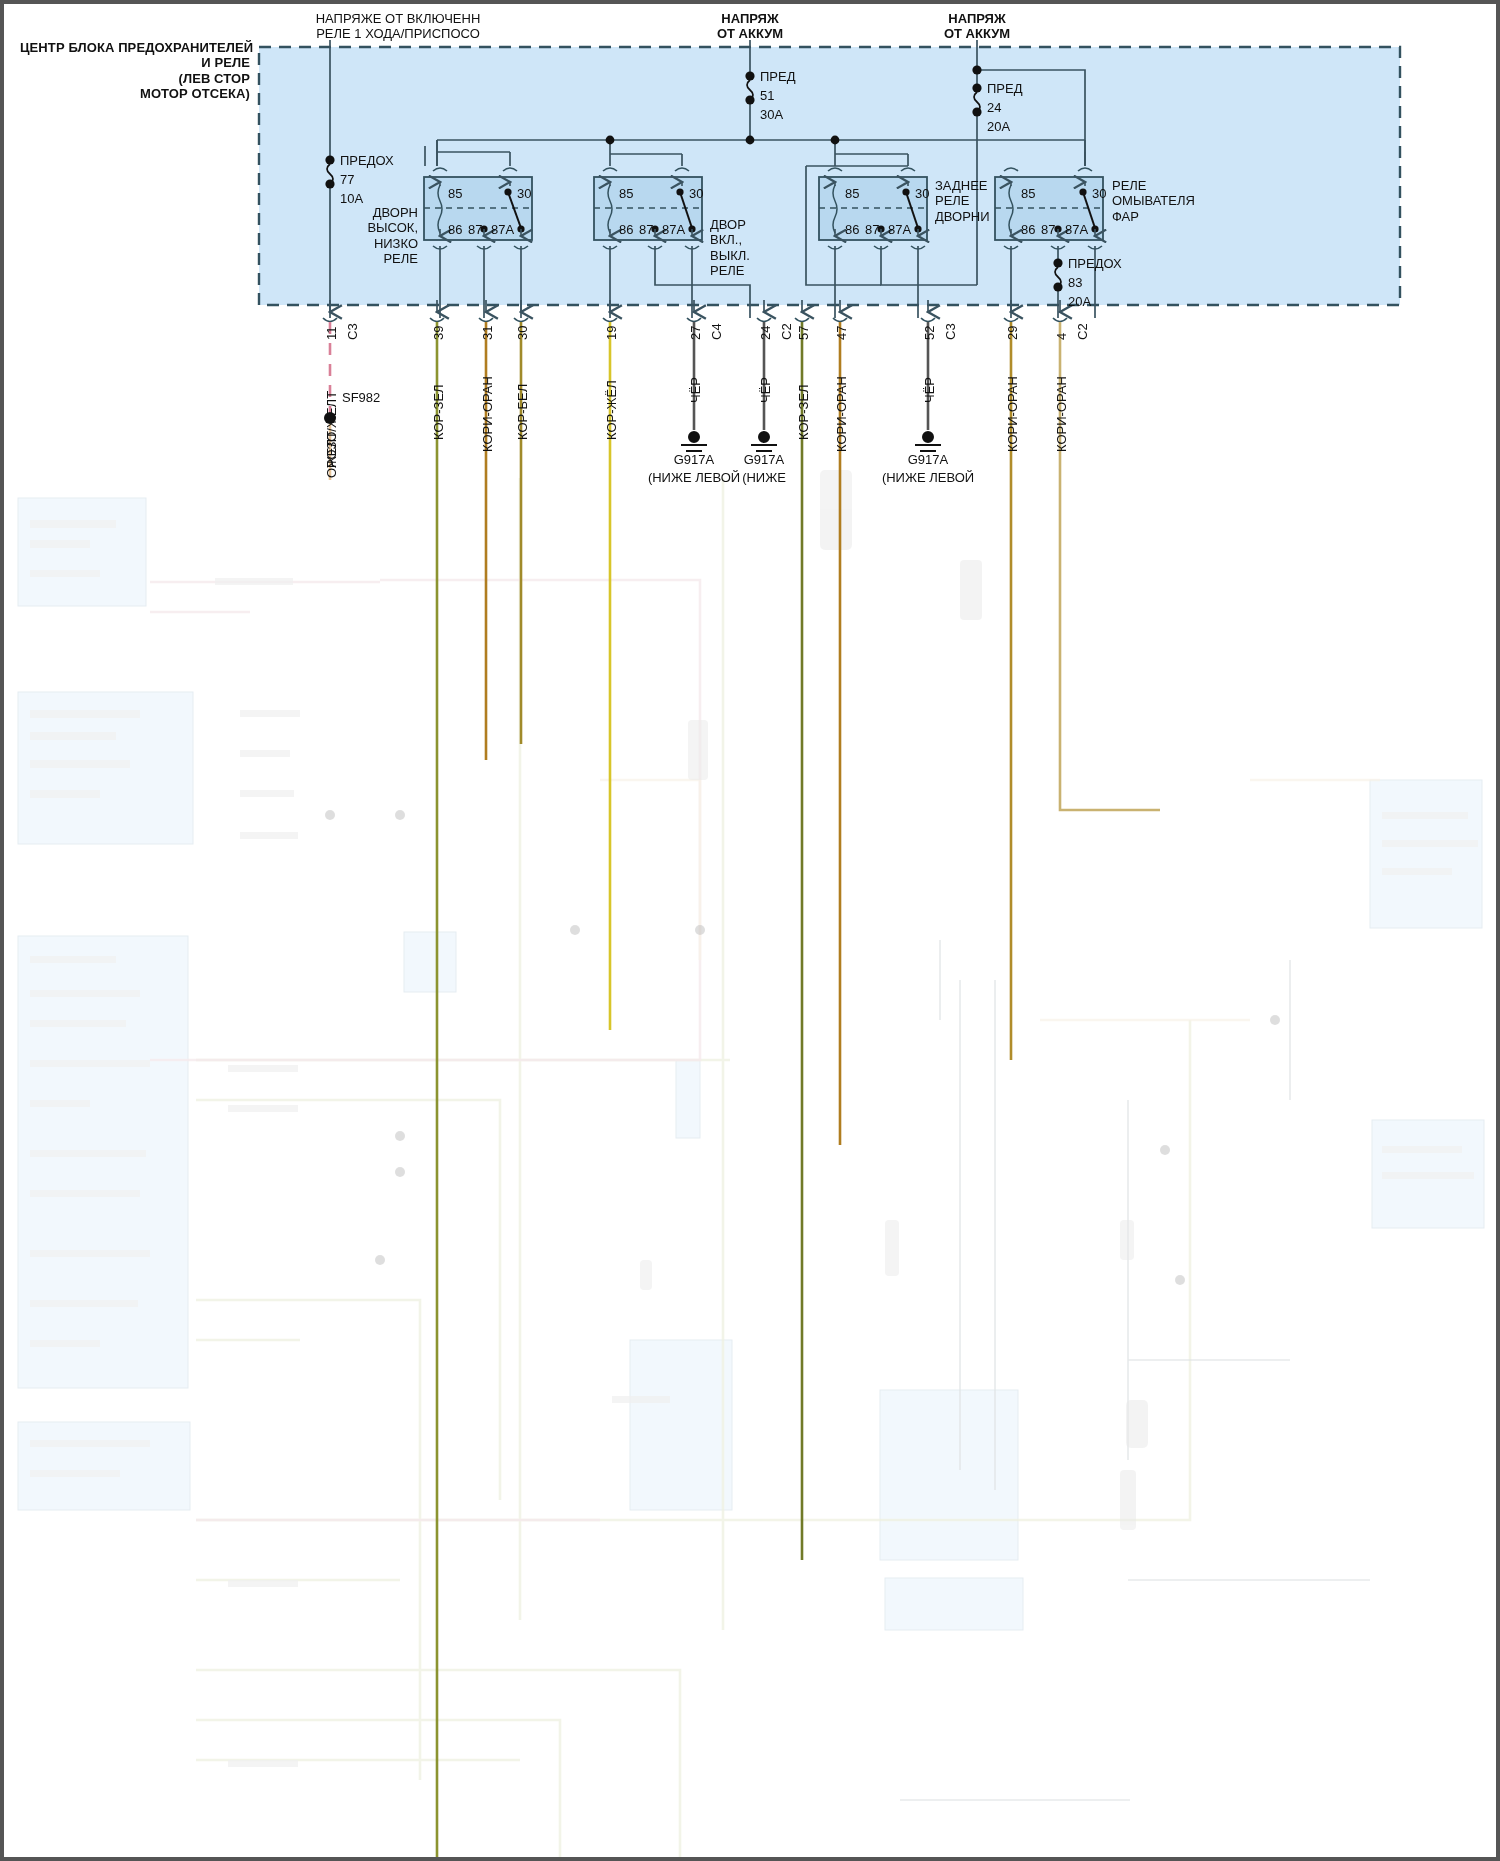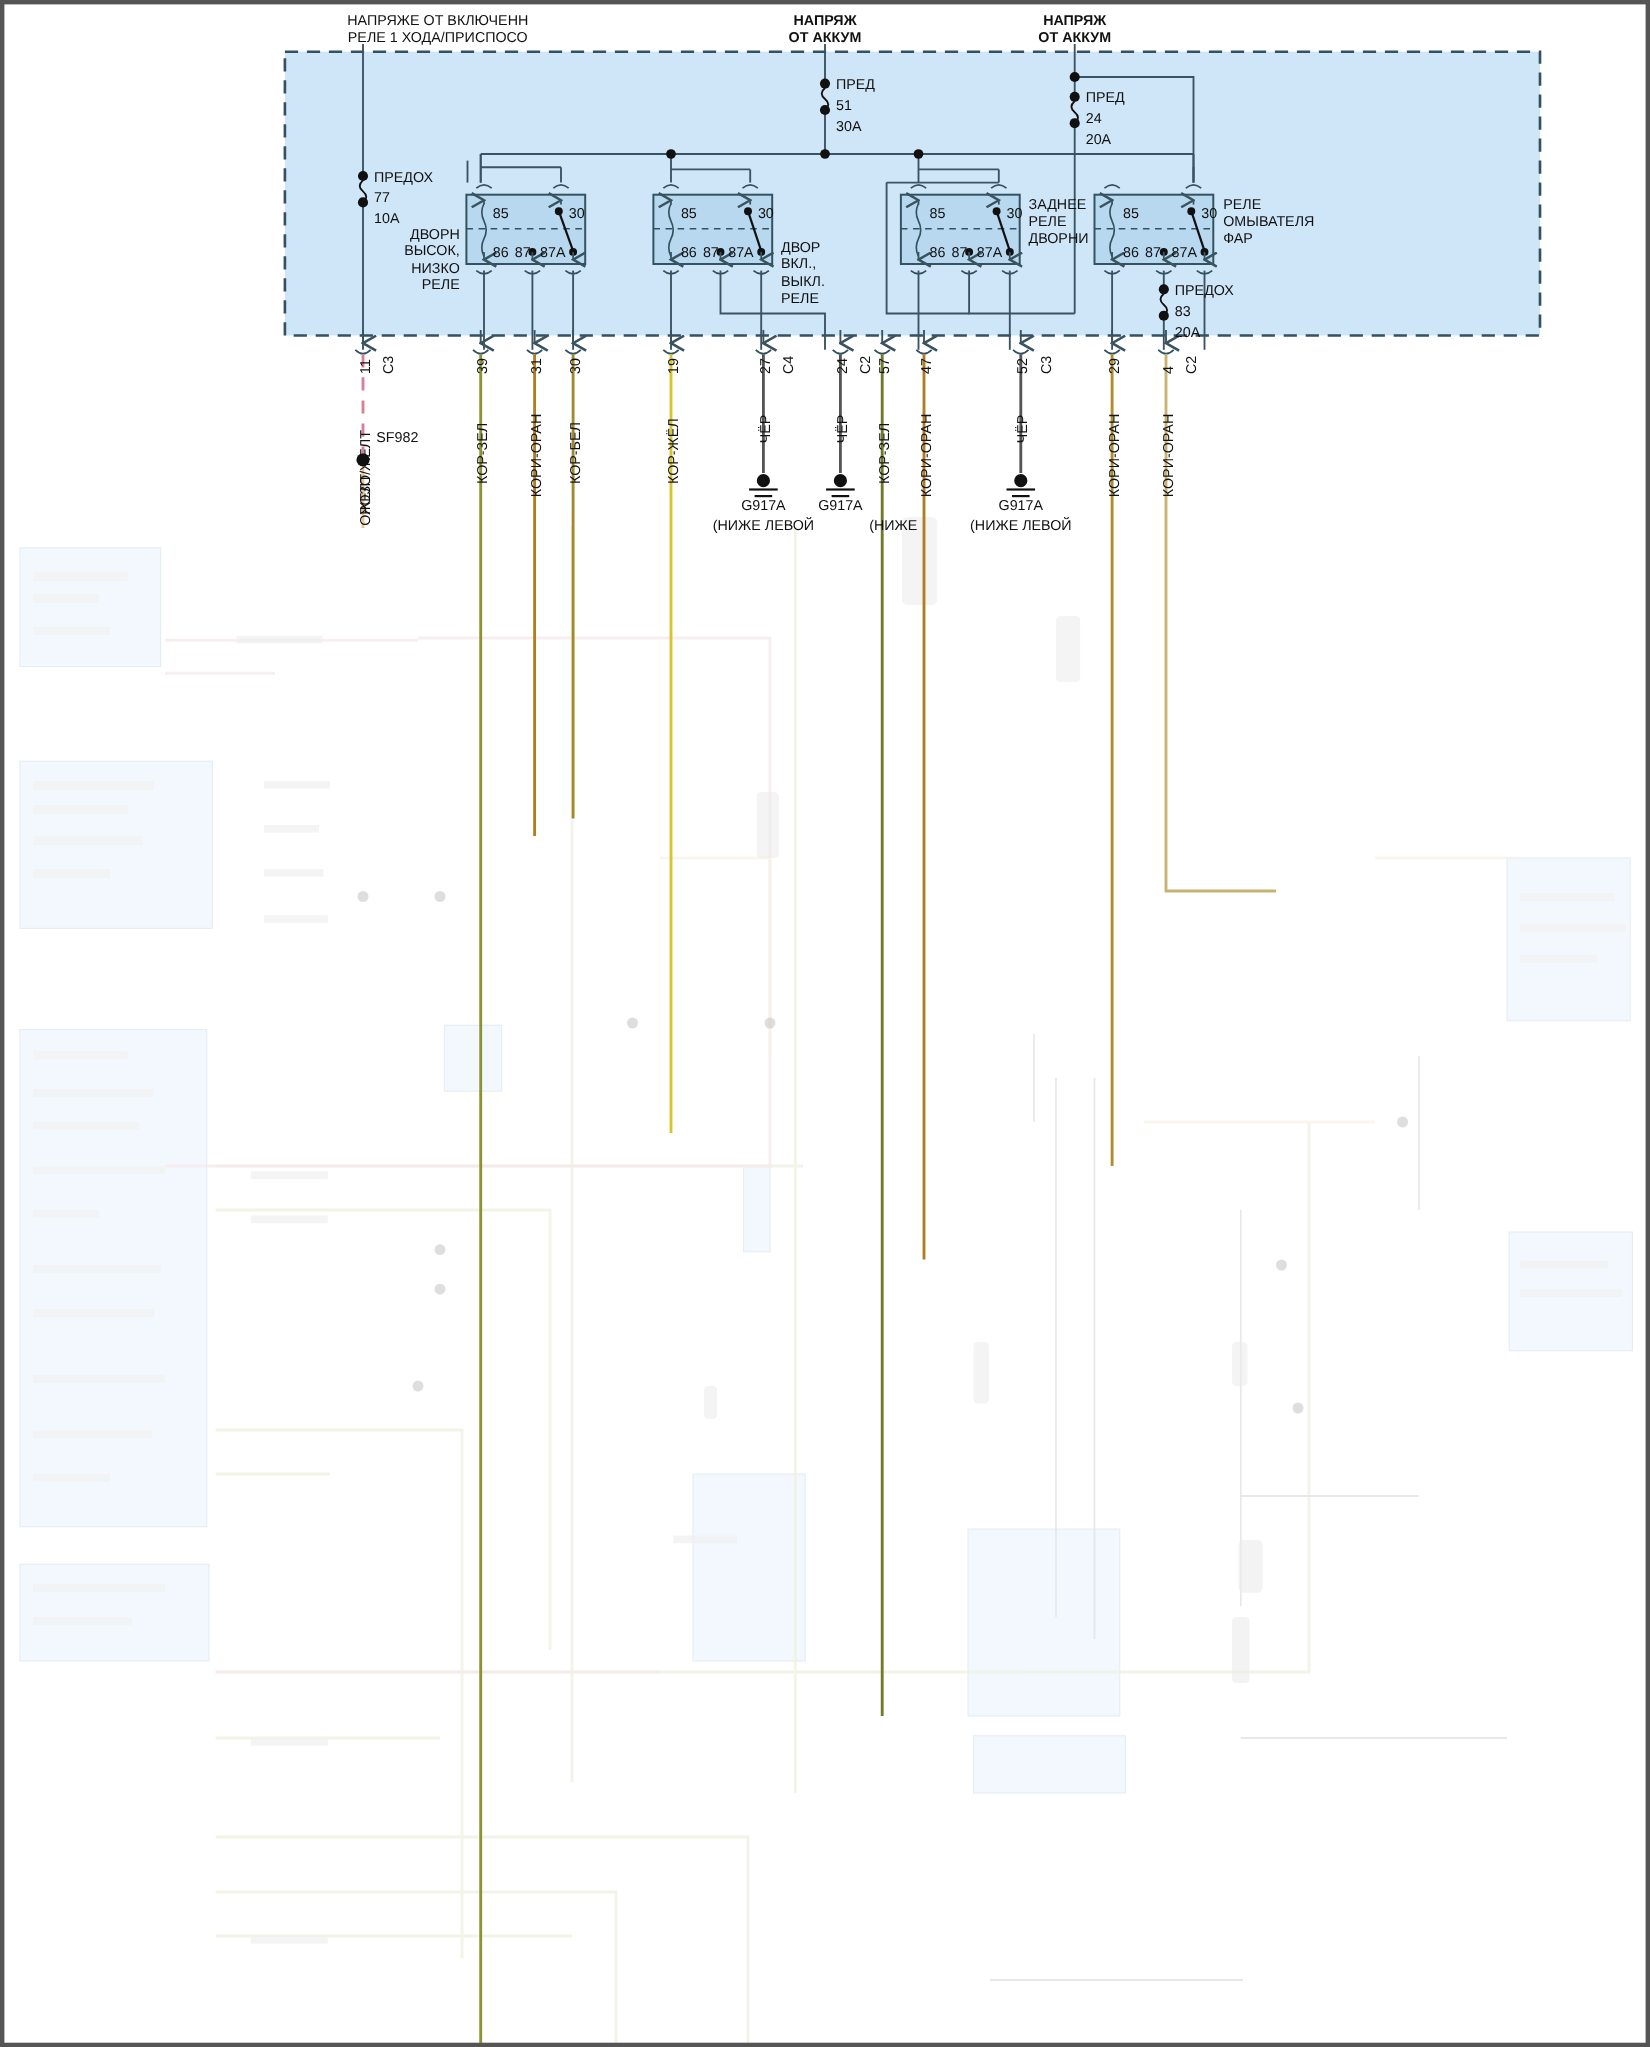--- a/index.html
+++ b/index.html
@@ -372,20 +372,24 @@
           <line x1="756" y1="451" x2="772" y2="451"></line>
         </g>
       <g>
           <circle cx="928" cy="437" r="5"></circle>
           <line x1="915" y1="445" x2="941" y2="445"></line>
           <line x1="920" y1="451" x2="936" y2="451"></line>
         </g>
     </g>
   </svg>
 
+  <div class="lbl r" style="left:20px;top:40px;width:230px;font-weight:700;letter-spacing:.1px;">ЦЕНТР БЛОКА ПРЕДОХРАНИТЕЛЕЙ
+И РЕЛЕ
+(ЛЕВ СТОР
+МОТОР ОТСЕКА)</div>
 
   <div class="lbl" style="left:248px;top:11px;width:300px;text-align:center;font-weight:400;">НАПРЯЖЕ ОТ ВКЛЮЧЕНН
 РЕЛЕ 1 ХОДА/ПРИСПОСО</div>
   <div class="lbl" style="left:690px;top:11px;width:120px;text-align:center;font-weight:700;">НАПРЯЖ
 ОТ АККУМ</div>
   <div class="lbl" style="left:917px;top:11px;width:120px;text-align:center;font-weight:700;">НАПРЯЖ
 ОТ АККУМ</div>
 
   <div class="lbl" style="left:340px;top:153px;">ПРЕДОХ</div>
   <div class="lbl" style="left:340px;top:172px;">77</div>
@@ -483,19 +487,19 @@
   <div class="vlbl" style="left:1075px;top:340px;">C2</div>
   <div class="vlbl" style="left:1054px;top:452px;">КОРИ-ОРАН</div>
 
   <div class="lbl" style="left:342px;top:390px;">SF982</div>
   <div class="vlbl" style="left:324px;top:478px;">ОЖЕЛТ</div>
 
   <div class="lbl" style="left:644px;top:452px;width:100px;text-align:center;">G917A</div>
   <div class="lbl" style="left:624px;top:470px;width:140px;text-align:center;">(НИЖЕ ЛЕВОЙ</div>
 
   <div class="lbl" style="left:714px;top:452px;width:100px;text-align:center;">G917A</div>
-  <div class="lbl" style="left:714px;top:470px;width:100px;text-align:center;padding-left:48px;">(НИЖЕ</div>
+  <div class="lbl" style="left:714px;top:470px;width:100px;text-align:center;">(НИЖЕ</div>
 
   <div class="lbl" style="left:878px;top:452px;width:100px;text-align:center;">G917A</div>
   <div class="lbl" style="left:858px;top:470px;width:140px;text-align:center;">(НИЖЕ ЛЕВОЙ</div>
 
   <div class="frame"></div>
 </div>
 
 </body></html>

